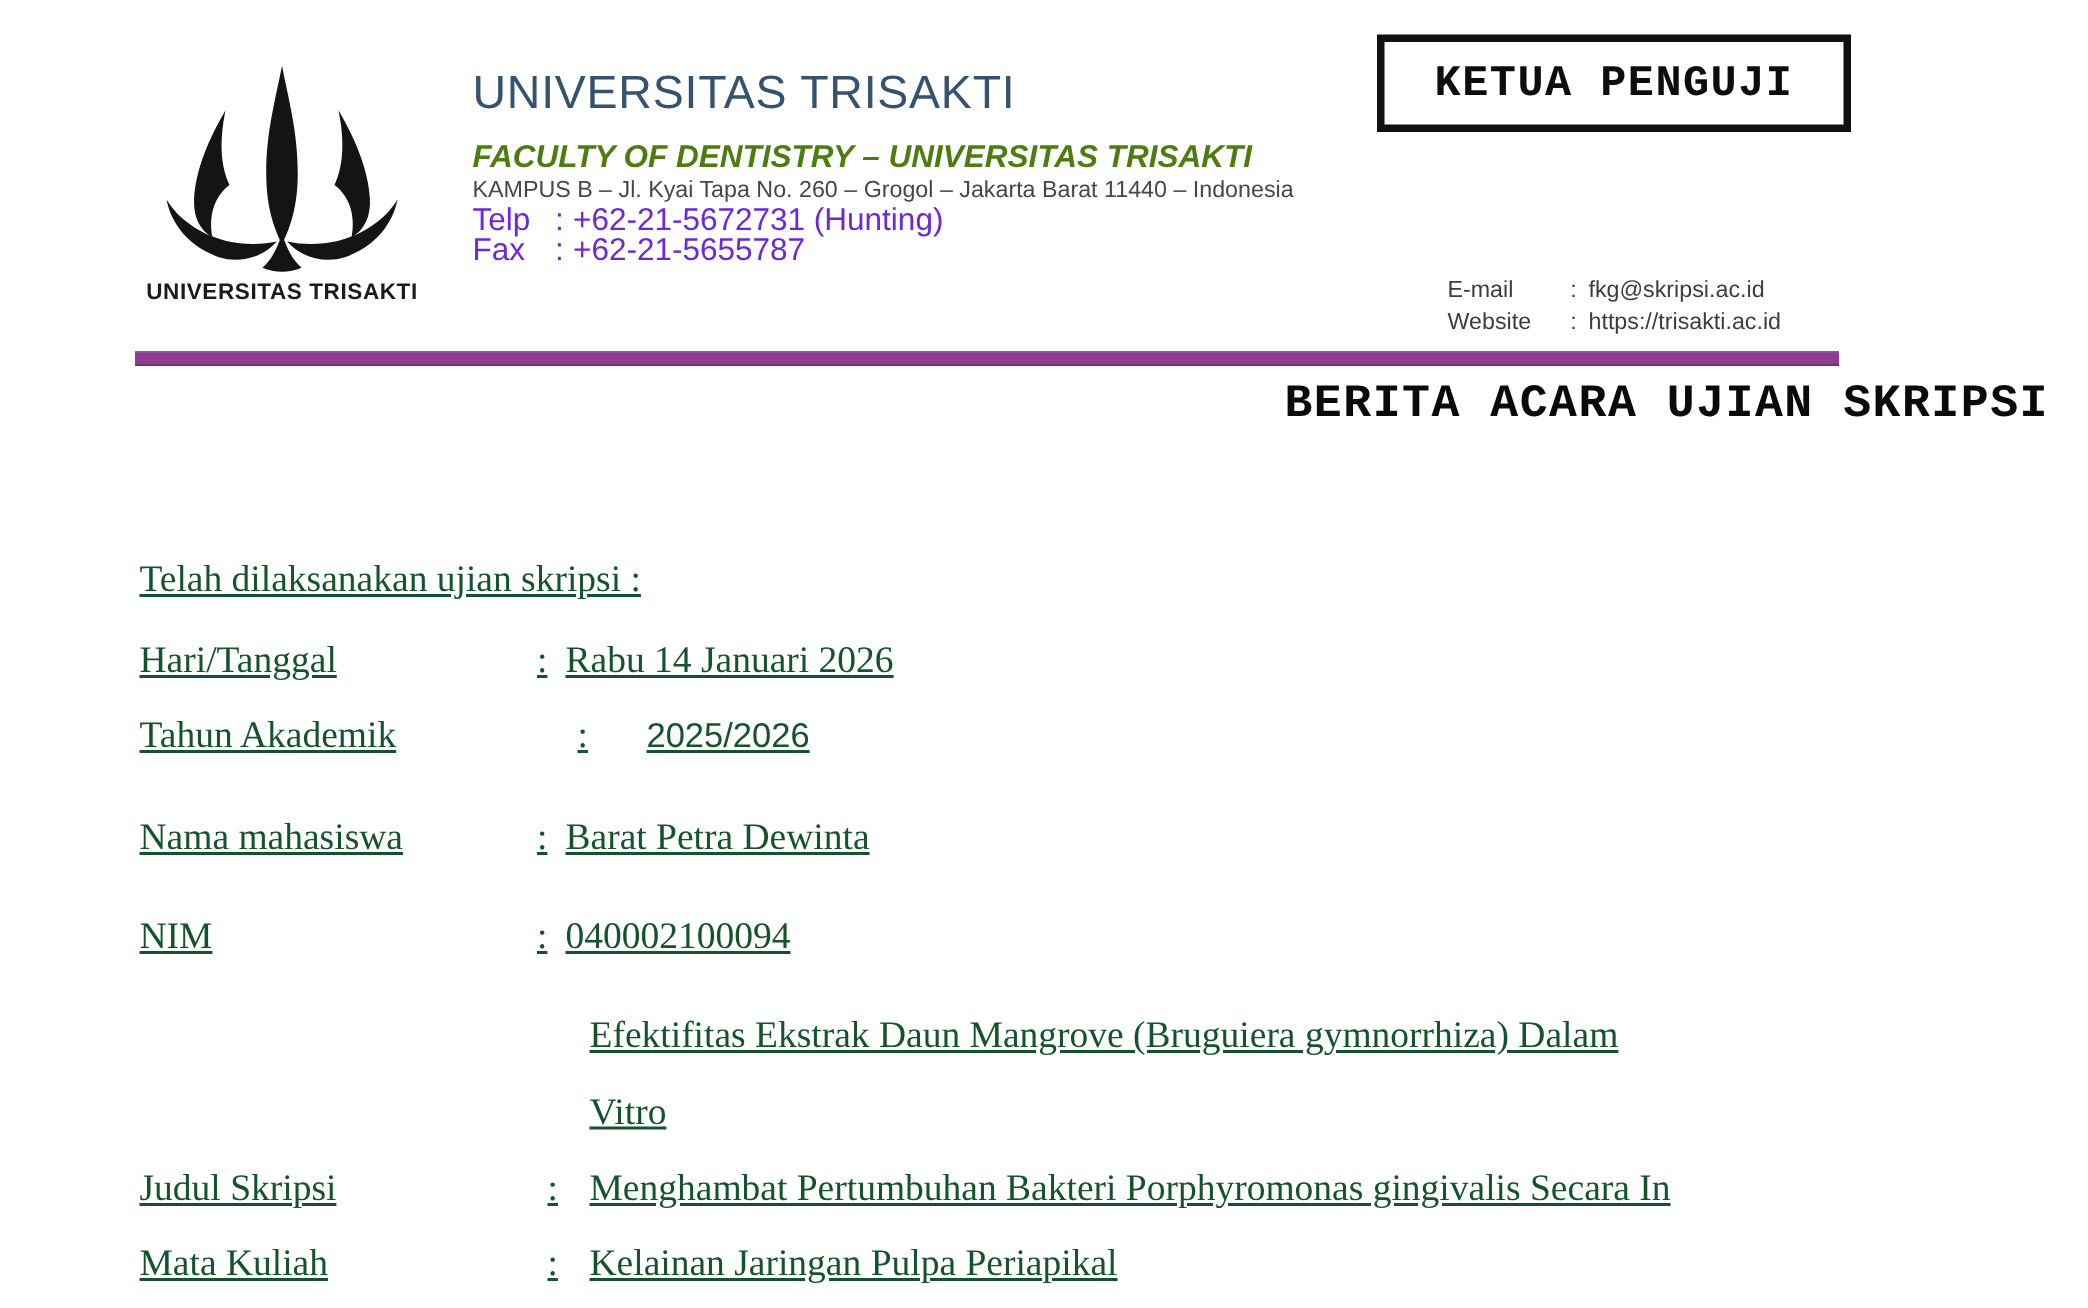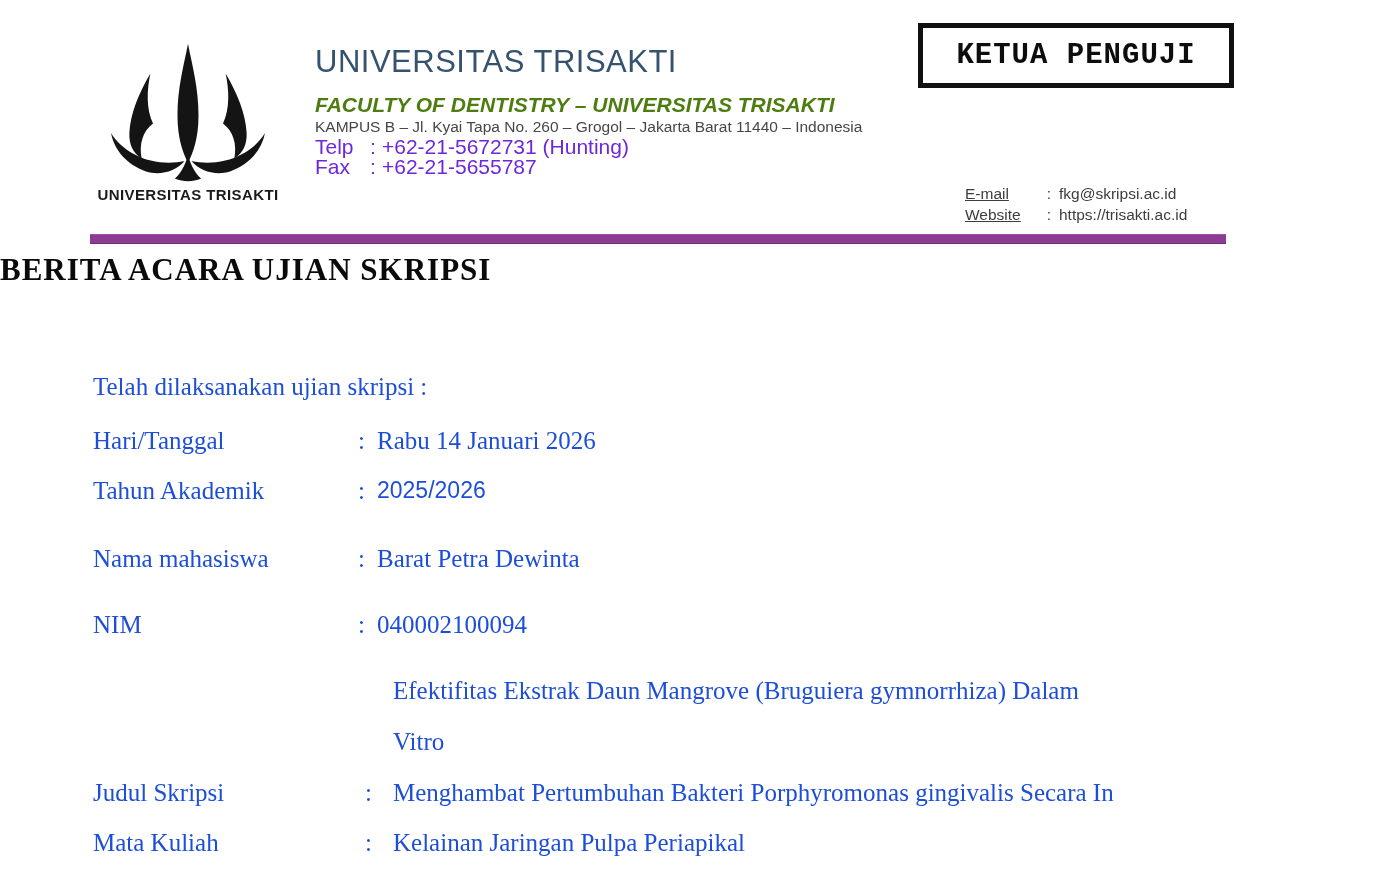--- a/index.html
+++ b/index.html
@@ -42,21 +42,21 @@
   .addr-line { font-size:15.5px; color:#474747; line-height:20px; white-space:nowrap; }
   .tel-row { font-size:21px; color:#6d28d9; line-height:20px; white-space:nowrap; }
   .tel-lbl { display:inline-block; width:49px; }
   .tel-col { display:inline-block; width:18px; text-align:center; }
 
   .contact-block {
     position:absolute; left:965px; top:183px;
     font-family:"Liberation Sans", sans-serif;
     font-size:15.5px; color:#3d3d3d; line-height:21px;
   }
-  .c-lbl { display:inline-block; width:74px;text-decoration:underline; }
+  .c-lbl { display:inline-block; width:74px; }
   .c-col { display:inline-block; width:20px; text-align:center; }
 
   .examiner-box {
     position:absolute; left:918px; top:23px; width:316px; height:65px;
     border:5px solid #111;
     background:#fff;
     display:flex; align-items:center; justify-content:center;
   }
   .examiner-box span {
     font-family:Liberation Mono, monospace;
@@ -67,39 +67,39 @@
   .header-bar {
     position:absolute; left:90px; top:234px; width:1136px; height:10px;
     background:#8c3d92;
     border-top:1px solid #9d55a2;
     border-bottom:1px solid #6f2d75;
   }
 
   
   .doc-title {
     position:absolute; left:0; top:252px; width:1366px;
-    text-align:left;
+    text-align:right;
     font-weight:bold; font-size:31px; letter-spacing:1px;
-    color:#0a0a0a; white-space:nowrap;
+    color:#0a0a0a; white-space:nowrap;font-family:Liberation Mono, monospace;
   }
 
   .body-block {
     position:absolute; left:93px; top:370px; width:1230px;
-    font-size:25px; line-height:33px; color:#1d4ed8;
+    font-size:25px; line-height:33px; color:#14532d;text-decoration:underline;
   }
   .intro { margin-bottom:21px; }
   .frow { display:flex; align-items:flex-start; }
   .frow .lbl { width:265px; flex:none; }
   .frow .col { width:14px; flex:none; text-align:left; }
   .frow .val { margin-left:5px; }
   .frow.indent .lbl { width:272px; }
   .frow.indent .val { margin-left:14px; }
   .mb17 { margin-bottom:17px;align-items:flex-end; }
   .mb33 { margin-bottom:33px; }
-  .mb35 { margin-bottom:35px; }
+  .mb35 { margin-bottom:35px;gap:27px; }
   .sans-val {
     font-family:"Liberation Sans", sans-serif;
     font-size:23px; line-height:33px; margin-left:12px;
   }
   .vline { margin-bottom:18px; }
   .vline:last-child { margin-bottom:0; }
 </style>
 </head>
 <body>
 

